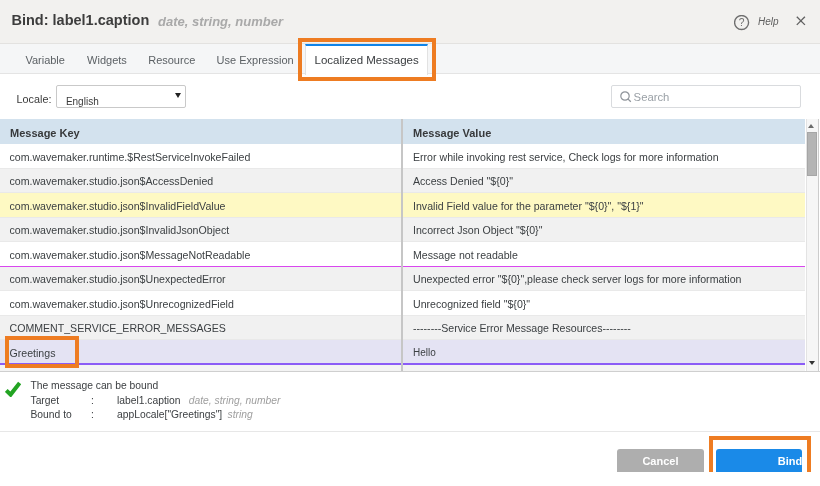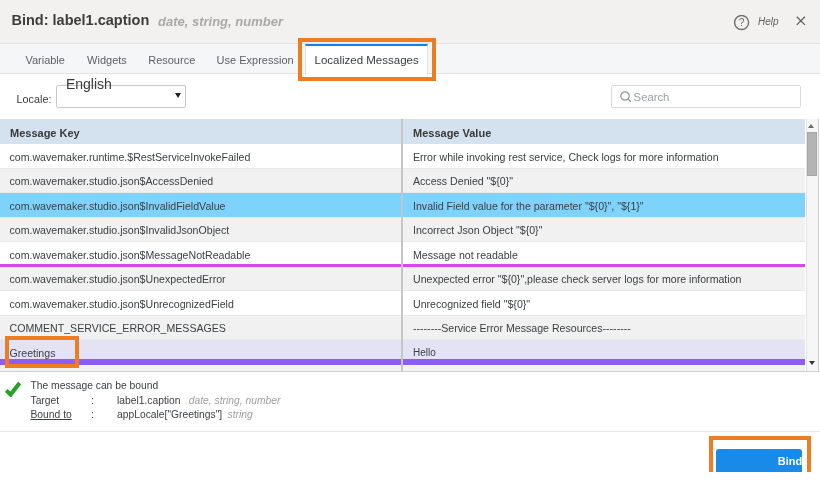--- a/index.html
+++ b/index.html
@@ -30,21 +30,21 @@
   <div class="abs" style="left:148.2px;top:54.3px;font-size:11px;color:#5c6165;">Resource</div>
   <div class="abs" style="left:216.6px;top:54.3px;font-size:11px;color:#5c6165;">Use Expression</div>
 
   <div class="abs" style="left:304.7px;top:43.9px;width:122.9px;height:31.4px;background:#fff;border-left:1px solid #e2e2e2;border-right:1px solid #e2e2e2;border-top:2px solid #0f83e8;"></div>
   <div class="abs" style="left:314.5px;top:54.3px;font-size:11.5px;color:#393c3f;">Localized Messages</div>
 
   <div class="abs" style="left:298px;top:37.9px;width:137.9px;height:42.7px;border:4.9px solid #ee7c22;"></div>
 
   <div class="abs" style="left:16.6px;top:92.5px;font-size:10.8px;color:#3a3a3a;">Locale:</div>
   <div class="abs" style="left:55.5px;top:85px;width:130px;height:23px;background:#fff;border:1px solid #c9c9c9;border-radius:2px;"></div>
-  <div class="abs" style="left:65.9px;top:76px;font-size:14px;color:#3a3a3a;">English</div>
+  <div class="abs" style="left:65.9px;top:96px;font-size:10px;color:#3a3a3a;">English</div>
   <div class="abs" style="left:175.3px;top:93.3px;width:0;height:0;border-left:3.3px solid transparent;border-right:3.3px solid transparent;border-top:5.2px solid #222;"></div>
 
   <div class="abs" style="left:611.4px;top:85px;width:189.6px;height:23px;background:#fff;border:1px solid #d9dbde;border-radius:2px;"></div>
   <svg class="abs" style="left:619.5px;top:90.5px;" width="12" height="12" viewBox="0 0 12 12">
     <circle cx="5" cy="5" r="4.2" fill="none" stroke="#8e9399" stroke-width="1.2"></circle>
     <line x1="8.1" y1="8.1" x2="10.8" y2="10.8" stroke="#8e9399" stroke-width="1.3"></line>
   </svg>
   <div class="abs" style="left:633.6px;top:90.6px;font-size:11.3px;color:#9aa0a6;">Search</div>
 
   <div class="abs" style="left:0;top:119.4px;width:805px;height:25px;background:#d3e2ee;"></div>
@@ -53,45 +53,45 @@
 
   <div id="rows" class="abs" style="left:0;top:144.4px;width:805px;">
     <div style="position:relative;width:805px;height:24.5px;background:#ffffff;border-bottom:1px solid #e9e9e9;">
         <span style="position:absolute;left:9.5px;top:6.4px;font-size:10.6px;line-height:normal;color:#3c4043;">com.wavemaker.runtime.$RestServiceInvokeFailed</span>
         <span style="position:absolute;left:413px;top:6.4px;font-size:10.6px;line-height:normal;color:#3c4043;">Error while invoking rest service, Check logs for more information</span>
       </div>
     <div style="position:relative;width:805px;height:24.5px;background:#f1f1f1;border-bottom:1px solid #e9e9e9;">
         <span style="position:absolute;left:9.5px;top:6.4px;font-size:10.6px;line-height:normal;color:#3c4043;">com.wavemaker.studio.json$AccessDenied</span>
         <span style="position:absolute;left:413px;top:6.4px;font-size:10.6px;line-height:normal;color:#3c4043;">Access Denied "${0}"</span>
       </div>
-    <div style="position:relative;width:805px;height:24.5px;background:#7dd3fc;border-bottom:1px solid #e9e9e9;">
+    <div style="position:relative;width:805px;height:24.5px;background:#fef9c3;border-bottom:1px solid #e9e9e9;">
         <span style="position:absolute;left:9.5px;top:6.4px;font-size:10.6px;line-height:normal;color:#3c4043;">com.wavemaker.studio.json$InvalidFieldValue</span>
         <span style="position:absolute;left:413px;top:6.4px;font-size:10.6px;line-height:normal;color:#3c4043;">Invalid Field value for the parameter "${0}", "${1}"</span>
       </div>
     <div style="position:relative;width:805px;height:24.5px;background:#f1f1f1;border-bottom:1px solid #e9e9e9;">
         <span style="position:absolute;left:9.5px;top:6.4px;font-size:10.6px;line-height:normal;color:#3c4043;">com.wavemaker.studio.json$InvalidJsonObject</span>
         <span style="position:absolute;left:413px;top:6.4px;font-size:10.6px;line-height:normal;color:#3c4043;">Incorrect Json Object "${0}"</span>
       </div>
-    <div style="position:relative;width:805px;height:24.5px;background:#ffffff;border-bottom:3px solid #d946ef;">
+    <div style="position:relative;width:805px;height:24.5px;background:#ffffff;border-bottom:1px solid #d946ef;">
         <span style="position:absolute;left:9.5px;top:6.4px;font-size:10.6px;line-height:normal;color:#3c4043;">com.wavemaker.studio.json$MessageNotReadable</span>
         <span style="position:absolute;left:413px;top:6.4px;font-size:10.6px;line-height:normal;color:#3c4043;">Message not readable</span>
       </div>
     <div style="position:relative;width:805px;height:24.5px;background:#f1f1f1;border-bottom:1px solid #e9e9e9;">
         <span style="position:absolute;left:9.5px;top:6.4px;font-size:10.6px;line-height:normal;color:#3c4043;">com.wavemaker.studio.json$UnexpectedError</span>
         <span style="position:absolute;left:413px;top:6.4px;font-size:10.6px;line-height:normal;color:#3c4043;">Unexpected error "${0}",please check server logs for more information</span>
       </div>
     <div style="position:relative;width:805px;height:24.5px;background:#ffffff;border-bottom:1px solid #e9e9e9;">
         <span style="position:absolute;left:9.5px;top:6.4px;font-size:10.6px;line-height:normal;color:#3c4043;">com.wavemaker.studio.json$UnrecognizedField</span>
         <span style="position:absolute;left:413px;top:6.4px;font-size:10.6px;line-height:normal;color:#3c4043;">Unrecognized field "${0}"</span>
       </div>
     <div style="position:relative;width:805px;height:24.5px;background:#f1f1f1;border-bottom:1px solid #e9e9e9;">
         <span style="position:absolute;left:9.5px;top:6.4px;font-size:10.6px;line-height:normal;color:#3c4043;">COMMENT_SERVICE_ERROR_MESSAGES</span>
         <span style="position:absolute;left:413px;top:6.4px;font-size:10.6px;line-height:normal;color:#3c4043;">--------Service Error Message Resources--------</span>
       </div>
-    <div style="position:relative;width:805px;height:24.5px;background:#e4e3f3;border-bottom:6px solid #8b5cf6;">
+    <div style="position:relative;width:805px;height:24.5px;background:#e4e3f3;border-bottom:2px solid #8b5cf6;">
         <span style="position:absolute;left:9.5px;top:6.4px;font-size:10.6px;line-height:normal;color:#3c4043;">Greetings</span>
         <span style="position:absolute;left:413px;top:6.4px;font-size:10px;line-height:normal;color:#3c4043;">Hello</span>
       </div>
   </div>
 
   <div class="abs" style="left:0;top:364.9px;width:805px;height:5.7px;background:#f3f3f3;"></div>
 
   <div class="abs" style="left:400.7px;top:119.4px;width:2px;height:251.2px;background:#c6c6c6;"></div>
 
   <div class="abs" style="left:0;top:370.6px;width:820px;height:1px;background:#cfcfcf;"></div>
@@ -104,22 +104,23 @@
   <div class="abs" style="left:5.1px;top:336.3px;width:73.9px;height:31.6px;border:4.9px solid #ee7c22;"></div>
 
   <svg class="abs" style="left:5.3px;top:380.6px;" width="16" height="16" viewBox="0 0 16 16">
     <path d="M1.2 9.4 L5.6 13.6 L14.7 1.9" fill="none" stroke="#23a423" stroke-width="4.1"></path>
   </svg>
   <div class="abs" style="left:30.5px;top:380.4px;font-size:10.3px;color:#3d4043;">The message can be bound</div>
   <div class="abs" style="left:30.5px;top:394.8px;font-size:10.3px;color:#3d4043;">Target</div>
   <div class="abs" style="left:91px;top:394.8px;font-size:10.3px;color:#3d4043;">:</div>
   <div class="abs" style="left:117px;top:394.8px;font-size:10.3px;color:#3d4043;">label1.caption</div>
   <div class="abs" style="left:188.8px;top:394.8px;font-size:10.3px;font-style:italic;color:#9e9e9e;">date, string, number</div>
-  <div class="abs" style="left:30.5px;top:409.3px;font-size:10.3px;color:#3d4043;text-decoration:underline;">Bound to</div>
+  <div class="abs" style="left:30.5px;top:409.3px;font-size:10.3px;color:#3d4043;">Bound to</div>
   <div class="abs" style="left:91px;top:409.3px;font-size:10.3px;color:#3d4043;">:</div>
   <div class="abs" style="left:117px;top:409.3px;font-size:10.3px;color:#3d4043;">appLocale["Greetings"]</div>
   <div class="abs" style="left:227.5px;top:409.3px;font-size:10.3px;font-style:italic;color:#9e9e9e;">string</div>
 
   <div class="abs" style="left:0;top:430.5px;width:820px;height:1px;background:#e7e7e7;"></div>
+  <div class="abs" style="left:616.6px;top:448.5px;width:87.7px;height:25.2px;background:#aeaeae;border-radius:3px;color:#fff;font-size:11px;font-weight:bold;text-align:center;line-height:25.2px;">Cancel</div>
   <div class="abs" style="left:715.8px;top:448.5px;width:86.4px;height:25.2px;background:#1a8ae8;border-radius:3px;color:#fff;font-size:11px;font-weight:bold;text-align:right;line-height:25.2px;">Bind</div>
   <div class="abs" style="left:708.6px;top:436px;width:102.9px;height:42.8px;border:4.9px solid #ee7c22;"></div>
 
 </div>
 
 </body></html>

